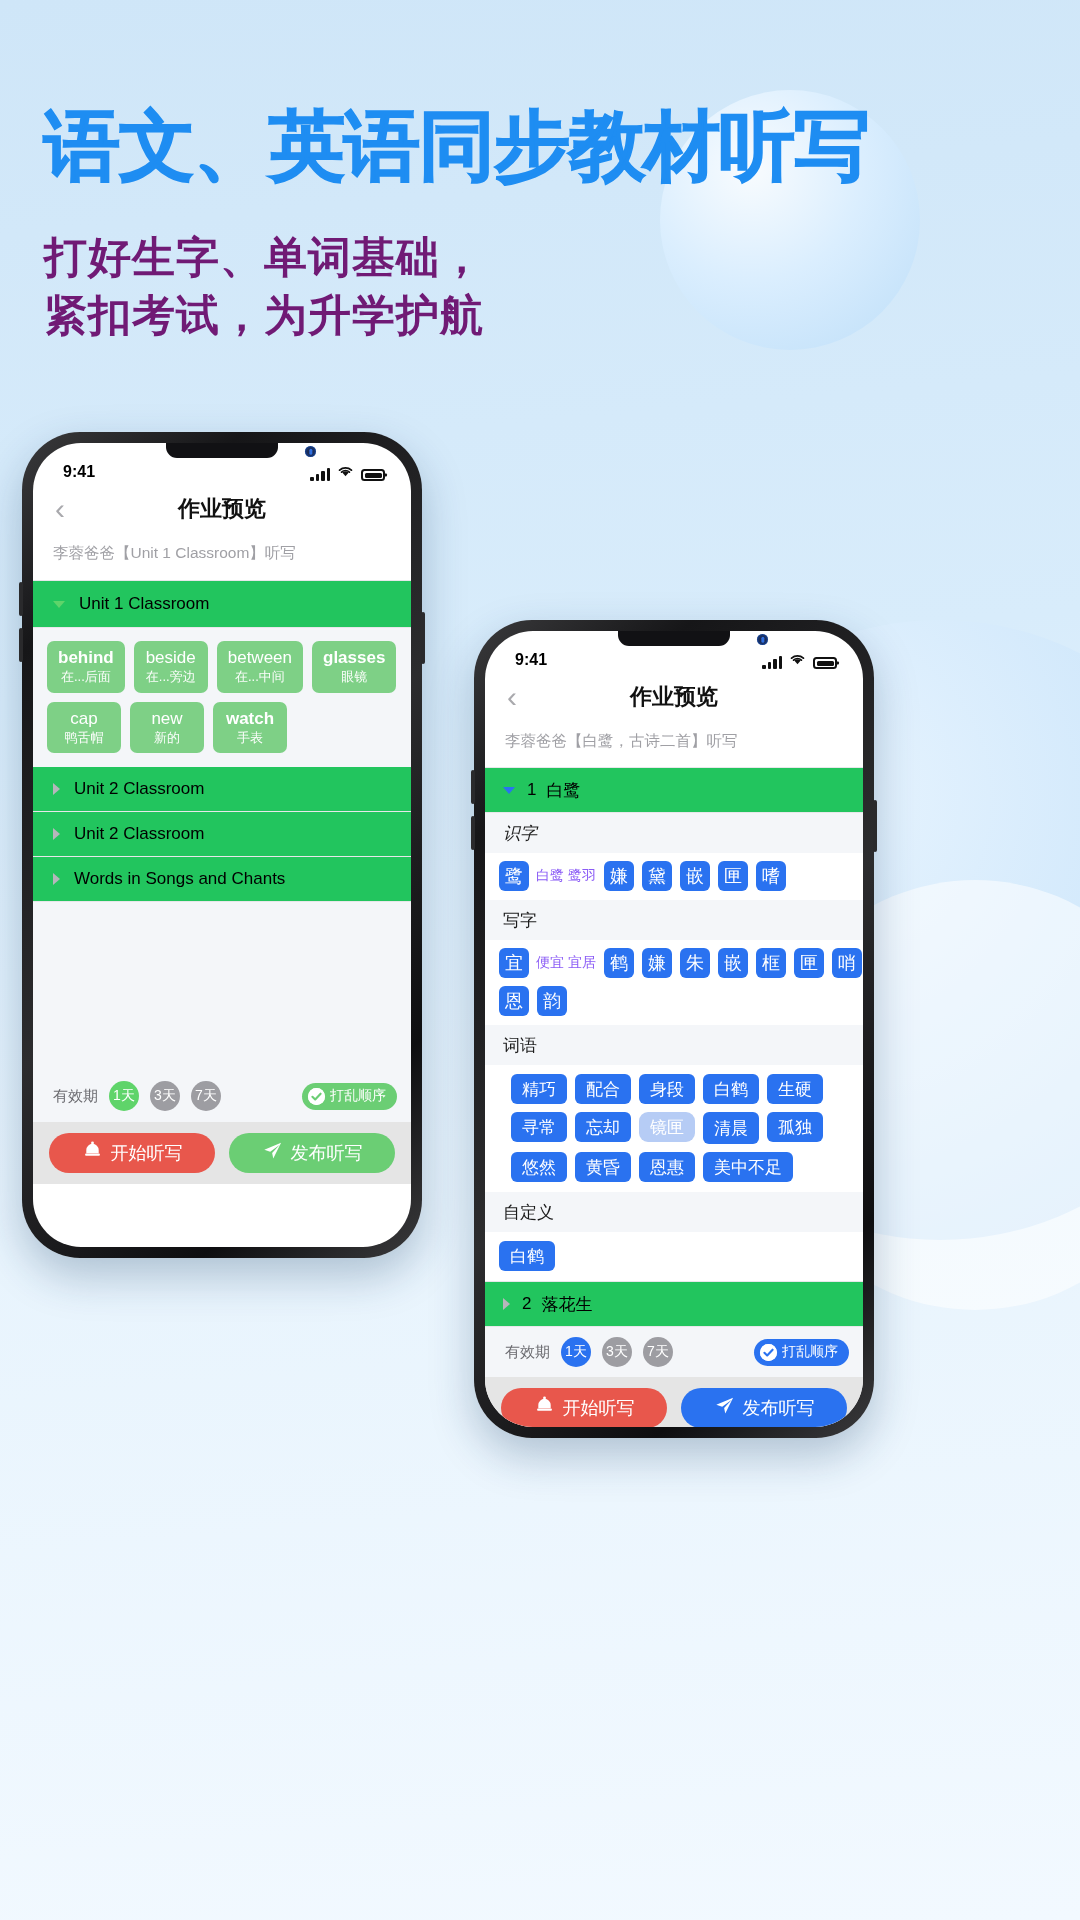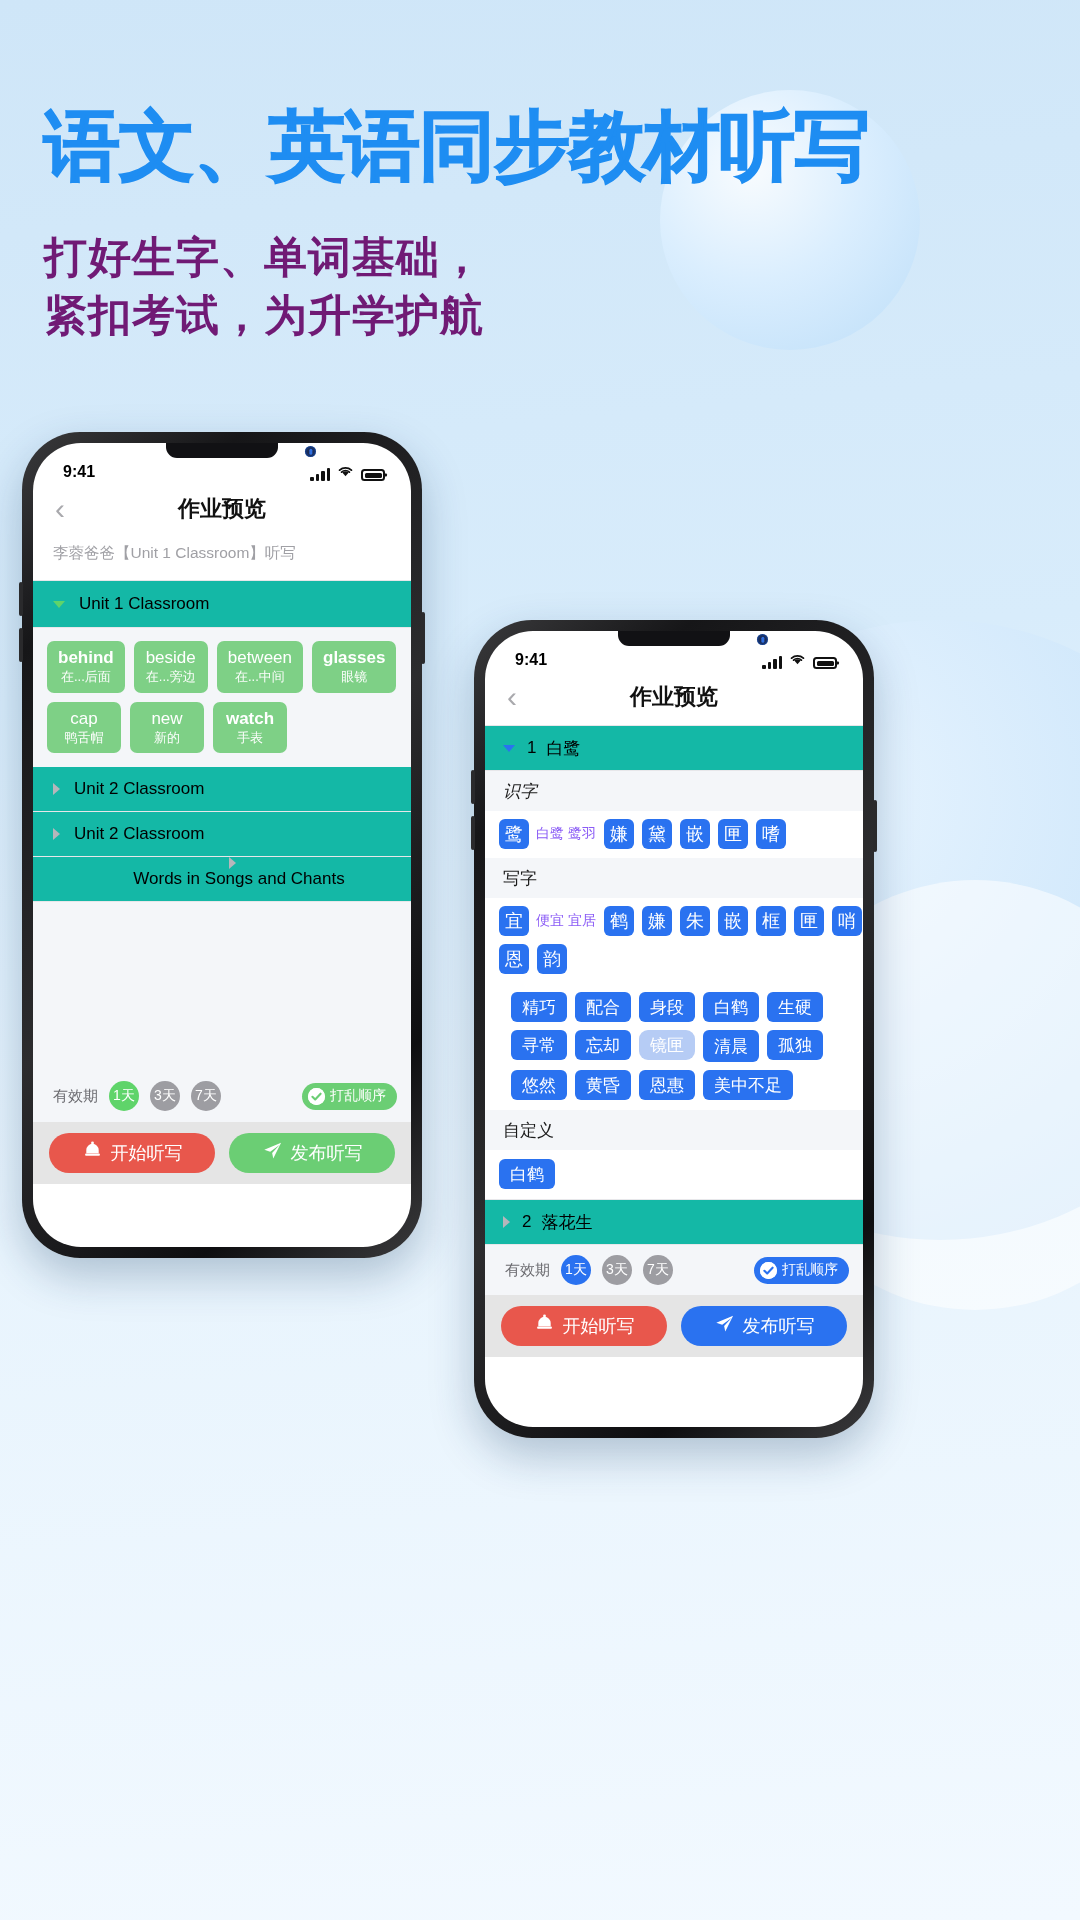--- a/index.html
+++ b/index.html
@@ -110,21 +110,21 @@
   .navbar { display:flex; align-items:center; position:relative; }
   .backchev {
     position:absolute; display:block; color:#a9a9ad; font-weight:300;
     line-height:1;
   }
   .navtitle { width:100%; text-align:center; font-weight:600; color:#111; }
   .submeta { color:#a0a0a5; }
   .hr { height:1px; background:#e7e7ea; width:100%; }
 
   
-  .unitrow { display:flex; align-items:center; background:#14b8a6; }
+  .unitrow { display:flex; align-items:center; background:#22c55e; }
   .tri { width:0; height:0; flex:none; }
   .tri.open { border-left:6px solid transparent; border-right:6px solid transparent; }
   .tri.closed { border-top:6px solid transparent; border-bottom:6px solid transparent; }
   .sectionhdr { background:#f4f6f9; color:#1b1b1b; display:flex; align-items:center; }
   .chipzone { background:#fff; display:flex; flex-wrap:wrap; }
 
   
   .en-zone { background:#f4f6f9; display:flex; flex-wrap:wrap; }
   .encard {
     background:#7ed086; border-radius:7px; color:#fff; text-align:center;
@@ -264,21 +264,21 @@
         <div class="unitrow" style="height: 44px; padding-left: 20px;">
           <span class="tri closed" style="border-left: 7px solid rgb(182, 182, 187);"></span>
           <span style="font-size: 17px; margin-left: 14px;">Unit 2 Classroom</span>
         </div>
         <div class="hr"></div>
         <div class="unitrow" style="height: 44px; padding-left: 20px;">
           <span class="tri closed" style="border-left: 7px solid rgb(182, 182, 187);"></span>
           <span style="font-size: 17px; margin-left: 14px;">Unit 2 Classroom</span>
         </div>
         <div class="hr"></div>
-        <div class="unitrow" style="height: 44px; padding-left: 20px; flex-direction: column;">
+        <div class="unitrow" style="height: 44px; padding-left: 20px;">
           <span class="tri closed" style="border-left: 7px solid rgb(182, 182, 187);"></span>
           <span style="font-size: 17px; margin-left: 14px;">Words in Songs and Chants</span>
         </div>
         <div class="hr"></div>
       </div>
 
     <div style="height:168px; background:#f4f6f9;"></div>
 
     <div class="validrow" style="height:52px; padding:0 14px 0 20px; gap:11px;">
       <span class="vlabel" style="font-size:15px;">有效期</span>
@@ -350,20 +350,21 @@
             <i></i>
           </span>
       </div>
     </div>
 
     <div class="navbar" style="height:56px;">
       <span class="backchev" style="left:22px; top:13px; font-size:30px;">‹</span>
       <div class="navtitle" style="font-size:22px;">作业预览</div>
     </div>
 
+    <div style="padding:6px 0 15px 20px; font-size:15.5px;" class="submeta">李蓉爸爸【白鹭，古诗二首】听写</div>
     <div class="hr"></div>
 
     <div class="unitrow" style="height:44px; padding-left:18px;">
       <span class="tri open" style="border-top:7px solid #2a72f0;"></span>
       <span style="font-size:17px; margin-left:12px;">1</span>
       <span style="font-size:17px; margin-left:10px;">白鹭</span>
     </div>
     <div class="hr"></div>
 
     <div id="sectionsR">
@@ -390,20 +391,21 @@
           <span class="cnchip" style="width: 30px; height: 30px; font-size: 18px;">朱</span>
           <span class="cnchip" style="width: 30px; height: 30px; font-size: 18px;">嵌</span>
           <span class="cnchip" style="width: 30px; height: 30px; font-size: 18px;">框</span>
           <span class="cnchip" style="width: 30px; height: 30px; font-size: 18px;">匣</span>
           <span class="cnchip" style="width: 30px; height: 30px; font-size: 18px;">哨</span>
           <span class="cnchip" style="width: 30px; height: 30px; font-size: 18px;">恩</span>
           <span class="cnchip" style="width: 30px; height: 30px; font-size: 18px;">韵</span>
         </div>
       </div>
 
+    <div class="sectionhdr" style="height:40px; padding-left:18px; font-size:17px;">词语</div>
     <div class="chipzone" id="phrasesR" style="padding:9px 0 10px 26px; gap:8px;">
         <span class="cnword" style="height: 30px; padding: 0px 11px; font-size: 17px;">精巧</span>
         <span class="cnword" style="height: 30px; padding: 0px 11px; font-size: 17px;">配合</span>
         <span class="cnword" style="height: 30px; padding: 0px 11px; font-size: 17px;">身段</span>
         <span class="cnword" style="height: 30px; padding: 0px 11px; font-size: 17px;">白鹤</span>
         <span class="cnword" style="height: 30px; padding: 0px 11px; font-size: 17px;">生硬</span>
         <span class="cnword" style="height: 30px; padding: 0px 11px; font-size: 17px;">寻常</span>
         <span class="cnword" style="height: 30px; padding: 0px 11px; font-size: 17px;">忘却</span>
         <span class="cnword dim" style="height: 30px; padding: 0px 11px; font-size: 17px; border-radius: 9px;">镜匣</span>
         <span class="cnword" style="height: 32px; padding: 0px 11px; font-size: 17px;">清晨</span>

